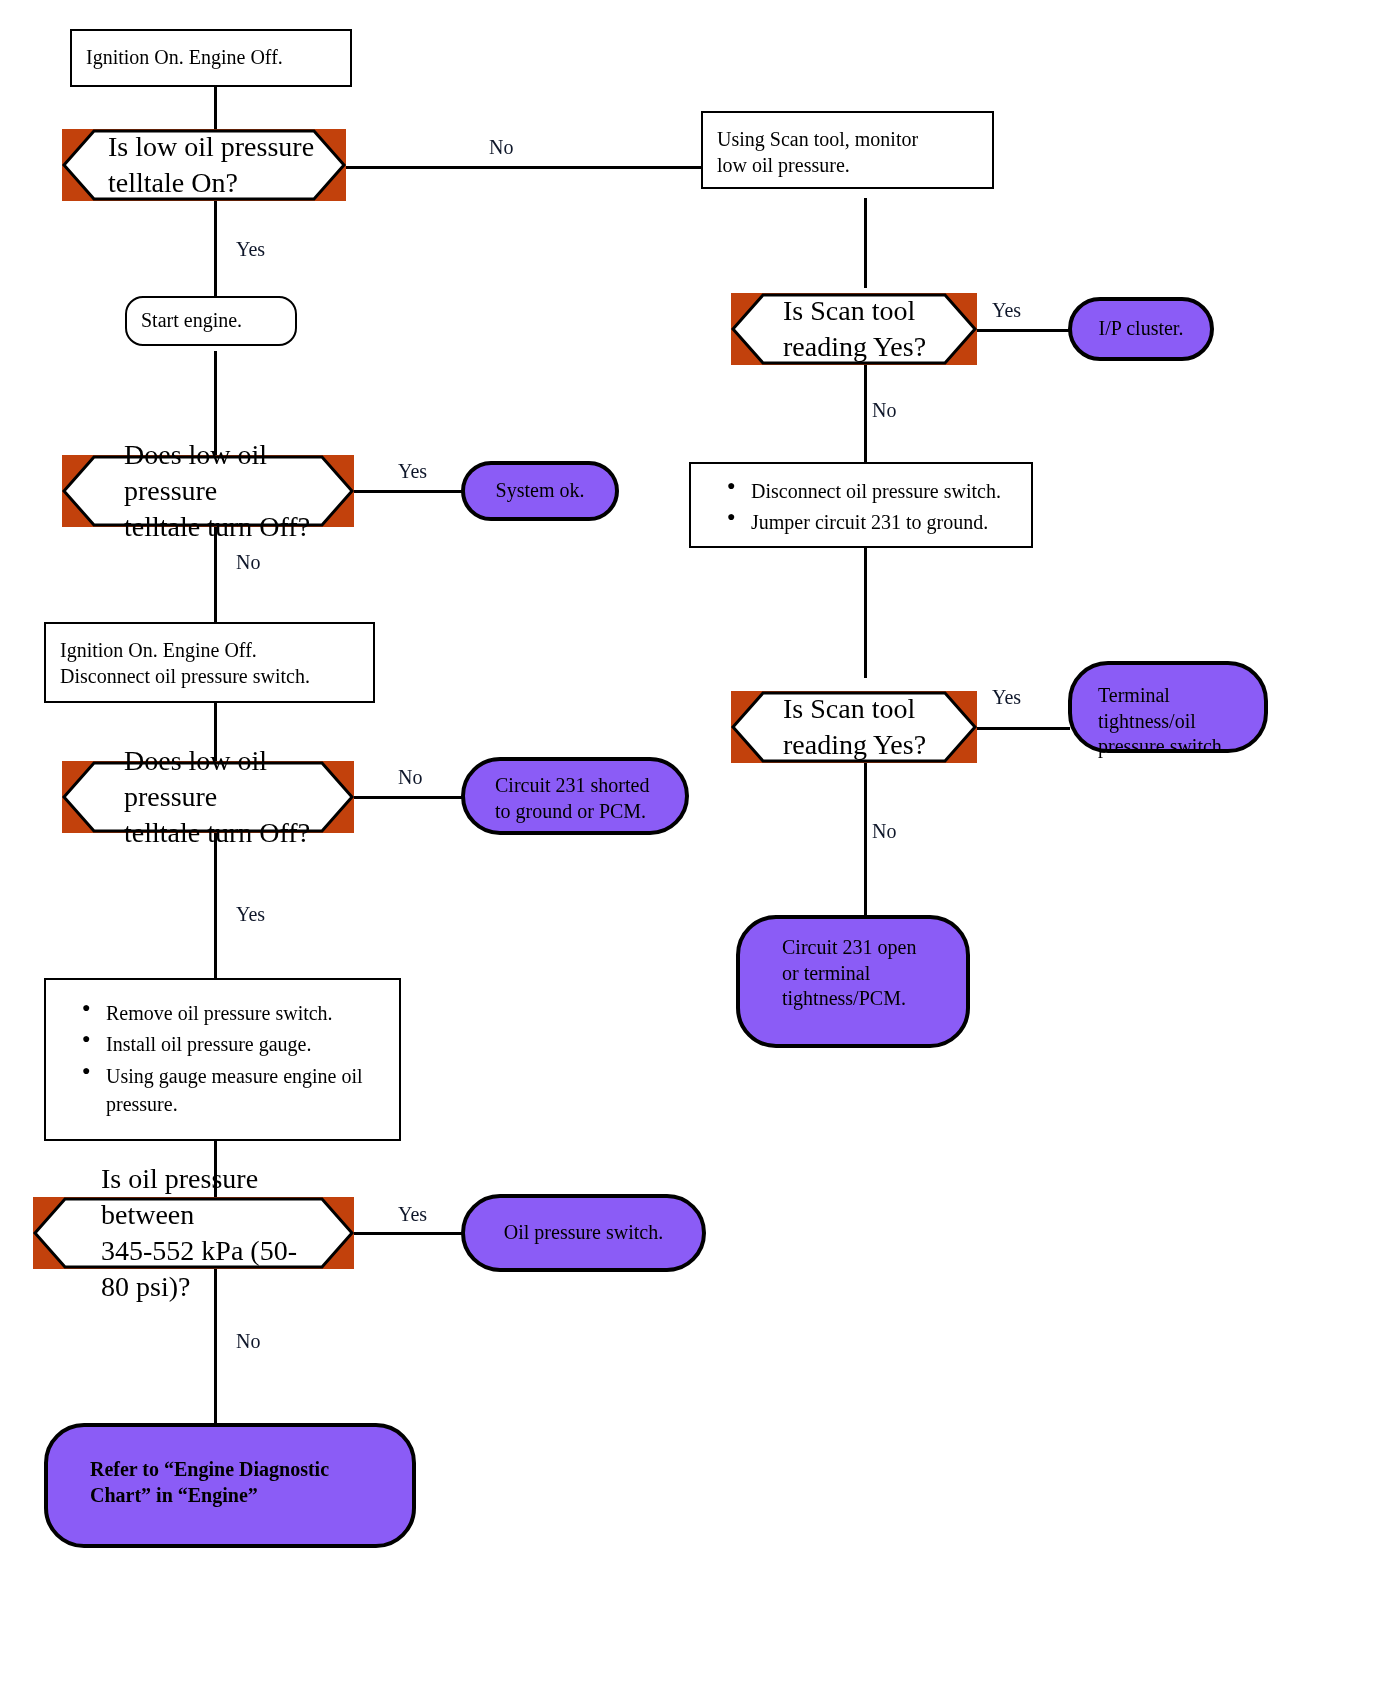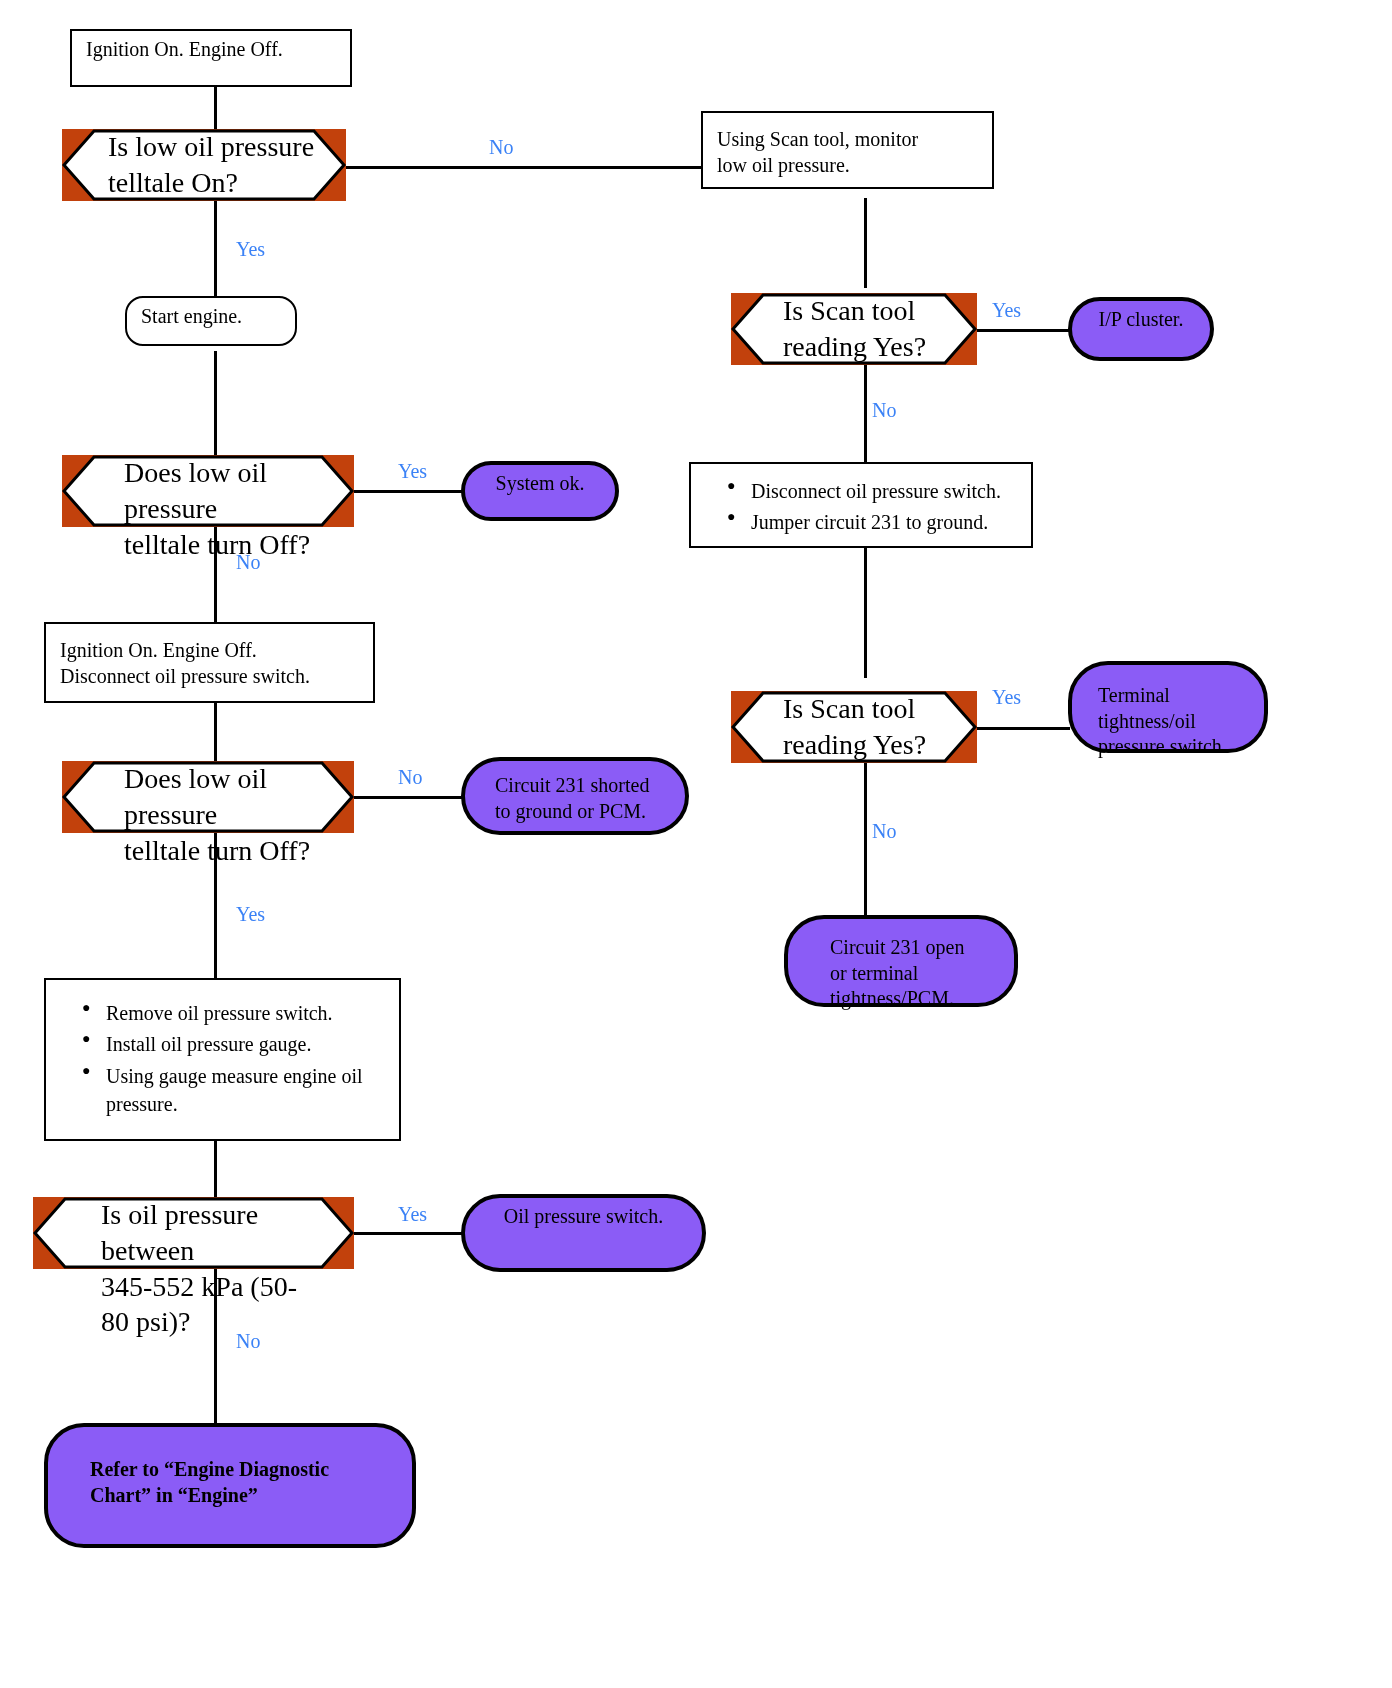--- a/index.html
+++ b/index.html
@@ -13,21 +13,21 @@
     height: 1688px;
     background: #ffffff;
     font-family: "Liberation Serif", "DejaVu Serif", serif;
     color: #000000;
     overflow: hidden;
   }
   .node {
     position: absolute;
     box-sizing: border-box;
     display: flex;
-    align-items: flex-start;
+    align-items: center;
     color: #000;
   }
   
   .box {
     border: 2.5px solid #000;
     background: #fff;
     padding: 6px 14px;
     font-size: 20px;
     line-height: 1.28;
   }
@@ -89,21 +89,21 @@
   
   .line {
     position: absolute;
     background: #000;
   }
   .vline { width: 3px; }
   .hline { height: 3px; }
   .label {
     position: absolute;
     font-size: 20px;
-    color: #3b82f6;
+    color: #0f172a;
     white-space: nowrap;
   }
 </style>
 </head>
 <body>
 
 <div id="canvas">
 
   <div class="line vline" style="left:214px; top:86px; height:44px;"></div>
 
@@ -228,21 +228,21 @@
       <div>Does low oil pressure</div>
       <div>telltale turn Off?</div>
     </div>
   </div>
 
   <div class="node stadium" style="left:461px; top:757px; width:228px; height:78px; display:block; padding:12px 0 0 30px; text-align:left;">
     <div>Circuit 231 shorted</div>
     <div>to ground or PCM.</div>
   </div>
 
-  <div class="node stadium left" style="left:736px; top:915px; width:234px; height:92px; display:block; padding:16px 0 0 42px;margin-left:48px;">
+  <div class="node stadium left" style="left:736px; top:915px; width:234px; height:133px; display:block; padding:16px 0 0 42px;">
     <div>Circuit 231 open</div>
     <div>or terminal</div>
     <div>tightness/PCM.</div>
   </div>
 
   <div class="node box" style="left:44px; top:978px; width:357px; height:163px; display:block; padding-top:16px;">
     <ul class="bullets">
       <li>Remove oil pressure switch.</li>
       <li>Install oil pressure gauge.</li>
       <li>Using gauge measure engine oil pressure.</li>

